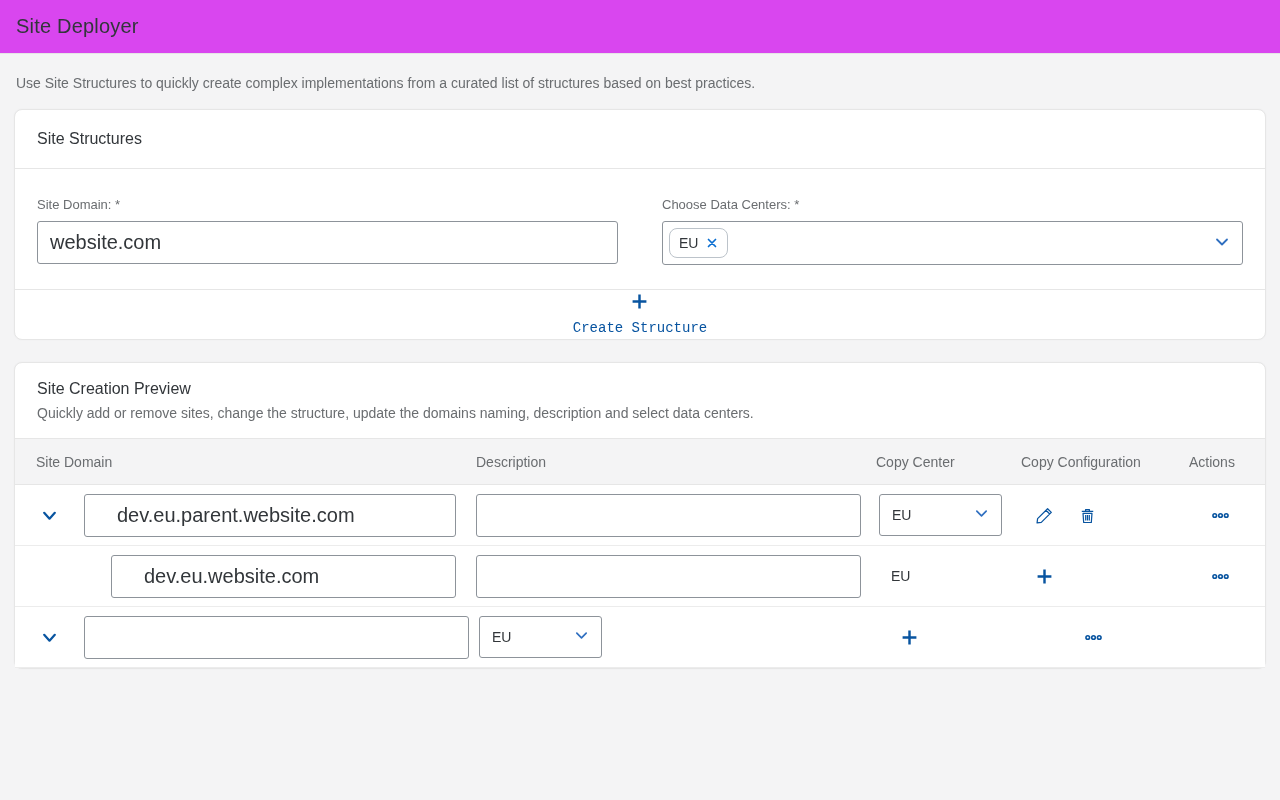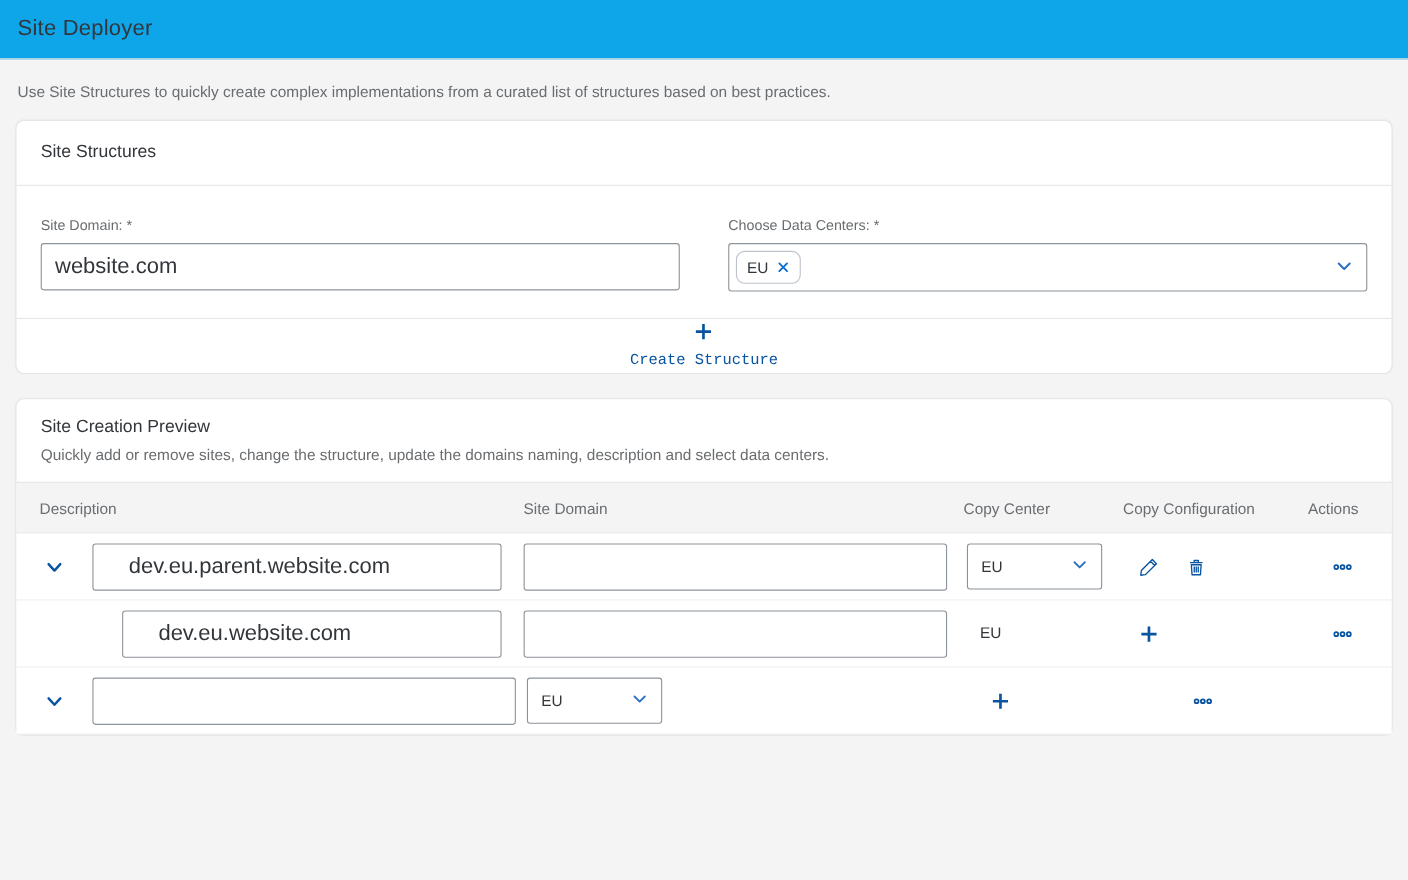--- a/index.html
+++ b/index.html
@@ -4,21 +4,21 @@
 <style>
   * { margin: 0; padding: 0; box-sizing: border-box; }
   html, body { width: 1280px; height: 800px; overflow: hidden; }
   body {
     font-family: "Liberation Sans", sans-serif;
     background: #f4f4f5;
     color: #32363a;
   }
   
   .app-header {
-    height: 54px; background: #0ea5e9; border-bottom: 1px solid #e5e5e5;
+    height: 54px; background: #d946ef; border-bottom: 1px solid #e5e5e5;
     display: flex; align-items: center; padding: 0 16px;
   }
   .app-title { font-size: 20px; font-weight: 400; color: #32363a; letter-spacing: .2px; }
 
   .content { padding: 0 14px; }
   .intro {
     font-size: 14px; color: #6a6d70; padding: 20px 2px 0 2px; line-height: 19px;
   }
 
   
@@ -183,22 +183,22 @@
     </div>
   </section>
 
   <section class="panel" style="margin-top:22px">
     <div class="preview-header">
       <h2 class="panel-title">Site Creation Preview</h2>
       <div class="preview-sub">Quickly add or remove sites, change the structure, update the domains naming, description and select data centers.</div>
     </div>
 
     <div class="tbl-head">
+      <div>Site Domain</div>
       <div>Description</div>
-      <div>Site Domain</div>
       <div>Copy Center</div>
       <div>Copy Configuration</div>
       <div>Actions</div>
     </div>
 
     <div class="tbl-row">
       <div class="cell-toggle">
         <span style="display:inline-flex">
           <svg width="17" height="17" viewBox="0 0 16 16">
               <use href="#ic-chev-bold"></use>

